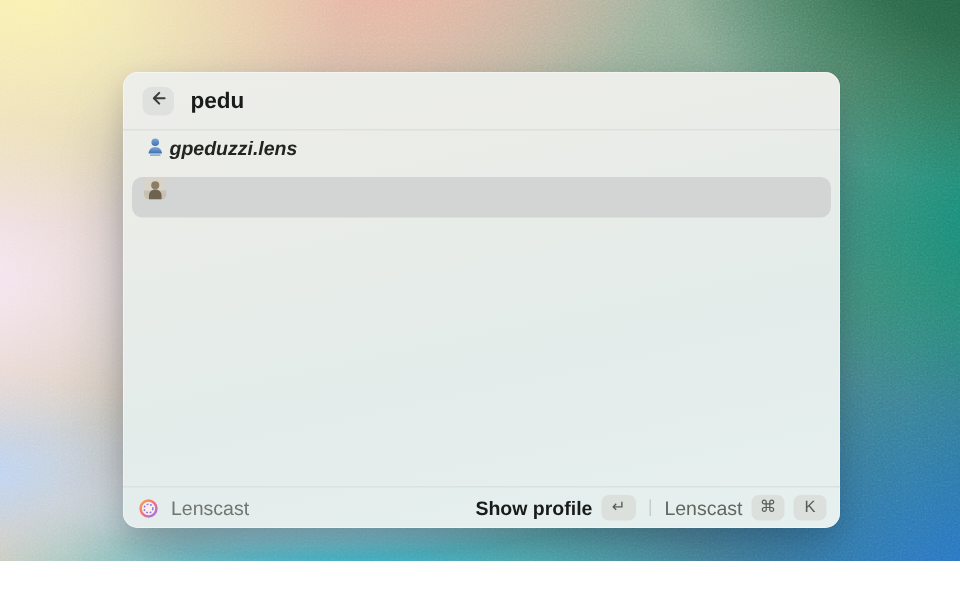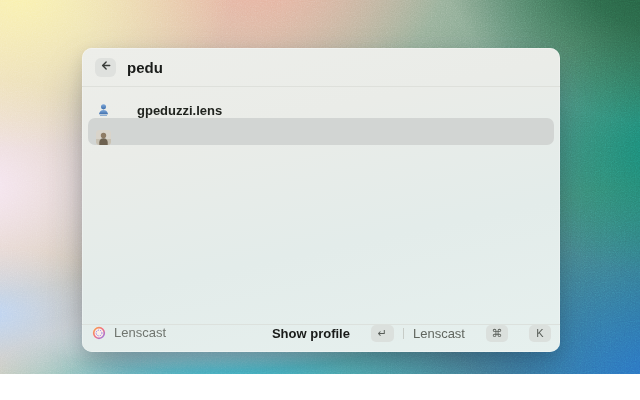--- a/index.html
+++ b/index.html
@@ -51,37 +51,37 @@
   }
   .search-input {
     flex: 1; border: none; outline: none; background: transparent;
     font-family: inherit; font-size: 15px; font-weight: 600; color: #1a1c1a;
     padding: 0;
   }
 
   
   .list { padding: 4px 6px; flex: 1 1 auto; }
   .row {
-    height: 27px; display: flex; align-items: flex-end; gap: 26px;
-    padding: 0 8px; border-radius: 7px;
+    height: 27px; display: flex; align-items: flex-start; gap: 2px;
+    padding: 0 8px; border-radius: 7px; font-style: italic;
   }
   .row.selected { background: #d2d5d3; }
   .row-label { font-size: 13px; font-weight: 600; color: #21241f; }
   .avatar { width: 15px; height: 15px; flex: 0 0 auto; display: block; }
 
   
   .footer {
-    flex: 0 0 27px; display: flex; align-items: flex-start;
+    flex: 0 0 27px; display: flex; align-items: center;
     padding: 0 9px 0 10px; border-top: 1px solid #dce1dd;
   }
   .footer-left { display: flex; align-items: center; gap: 8px; }
   .app-name { font-size: 13px; color: #70756f; }
   .footer-right { margin-left: auto; display: flex; align-items: center; gap: 6px; }
   .action-btn {
-    display: flex; align-items: center; gap: 21px;
+    display: flex; align-items: center; gap: 6px;
     background: transparent; border: none; padding: 0; font-family: inherit; cursor: default;
   }
   .action-primary-label { font-size: 13px; font-weight: 700; color: #191b19; }
   .action-secondary-label { font-size: 13px; font-weight: 400; color: #61665f; }
   .kbd {
     height: 17px; min-width: 14px; padding: 0 4px; border-radius: 5px;
     background: #dbe0dd; color: #575c57; font-size: 11px; line-height: 17px;
     display: flex; align-items: center; justify-content: center;
     font-family: "Liberation Sans", "DejaVu Sans", sans-serif;
   }

